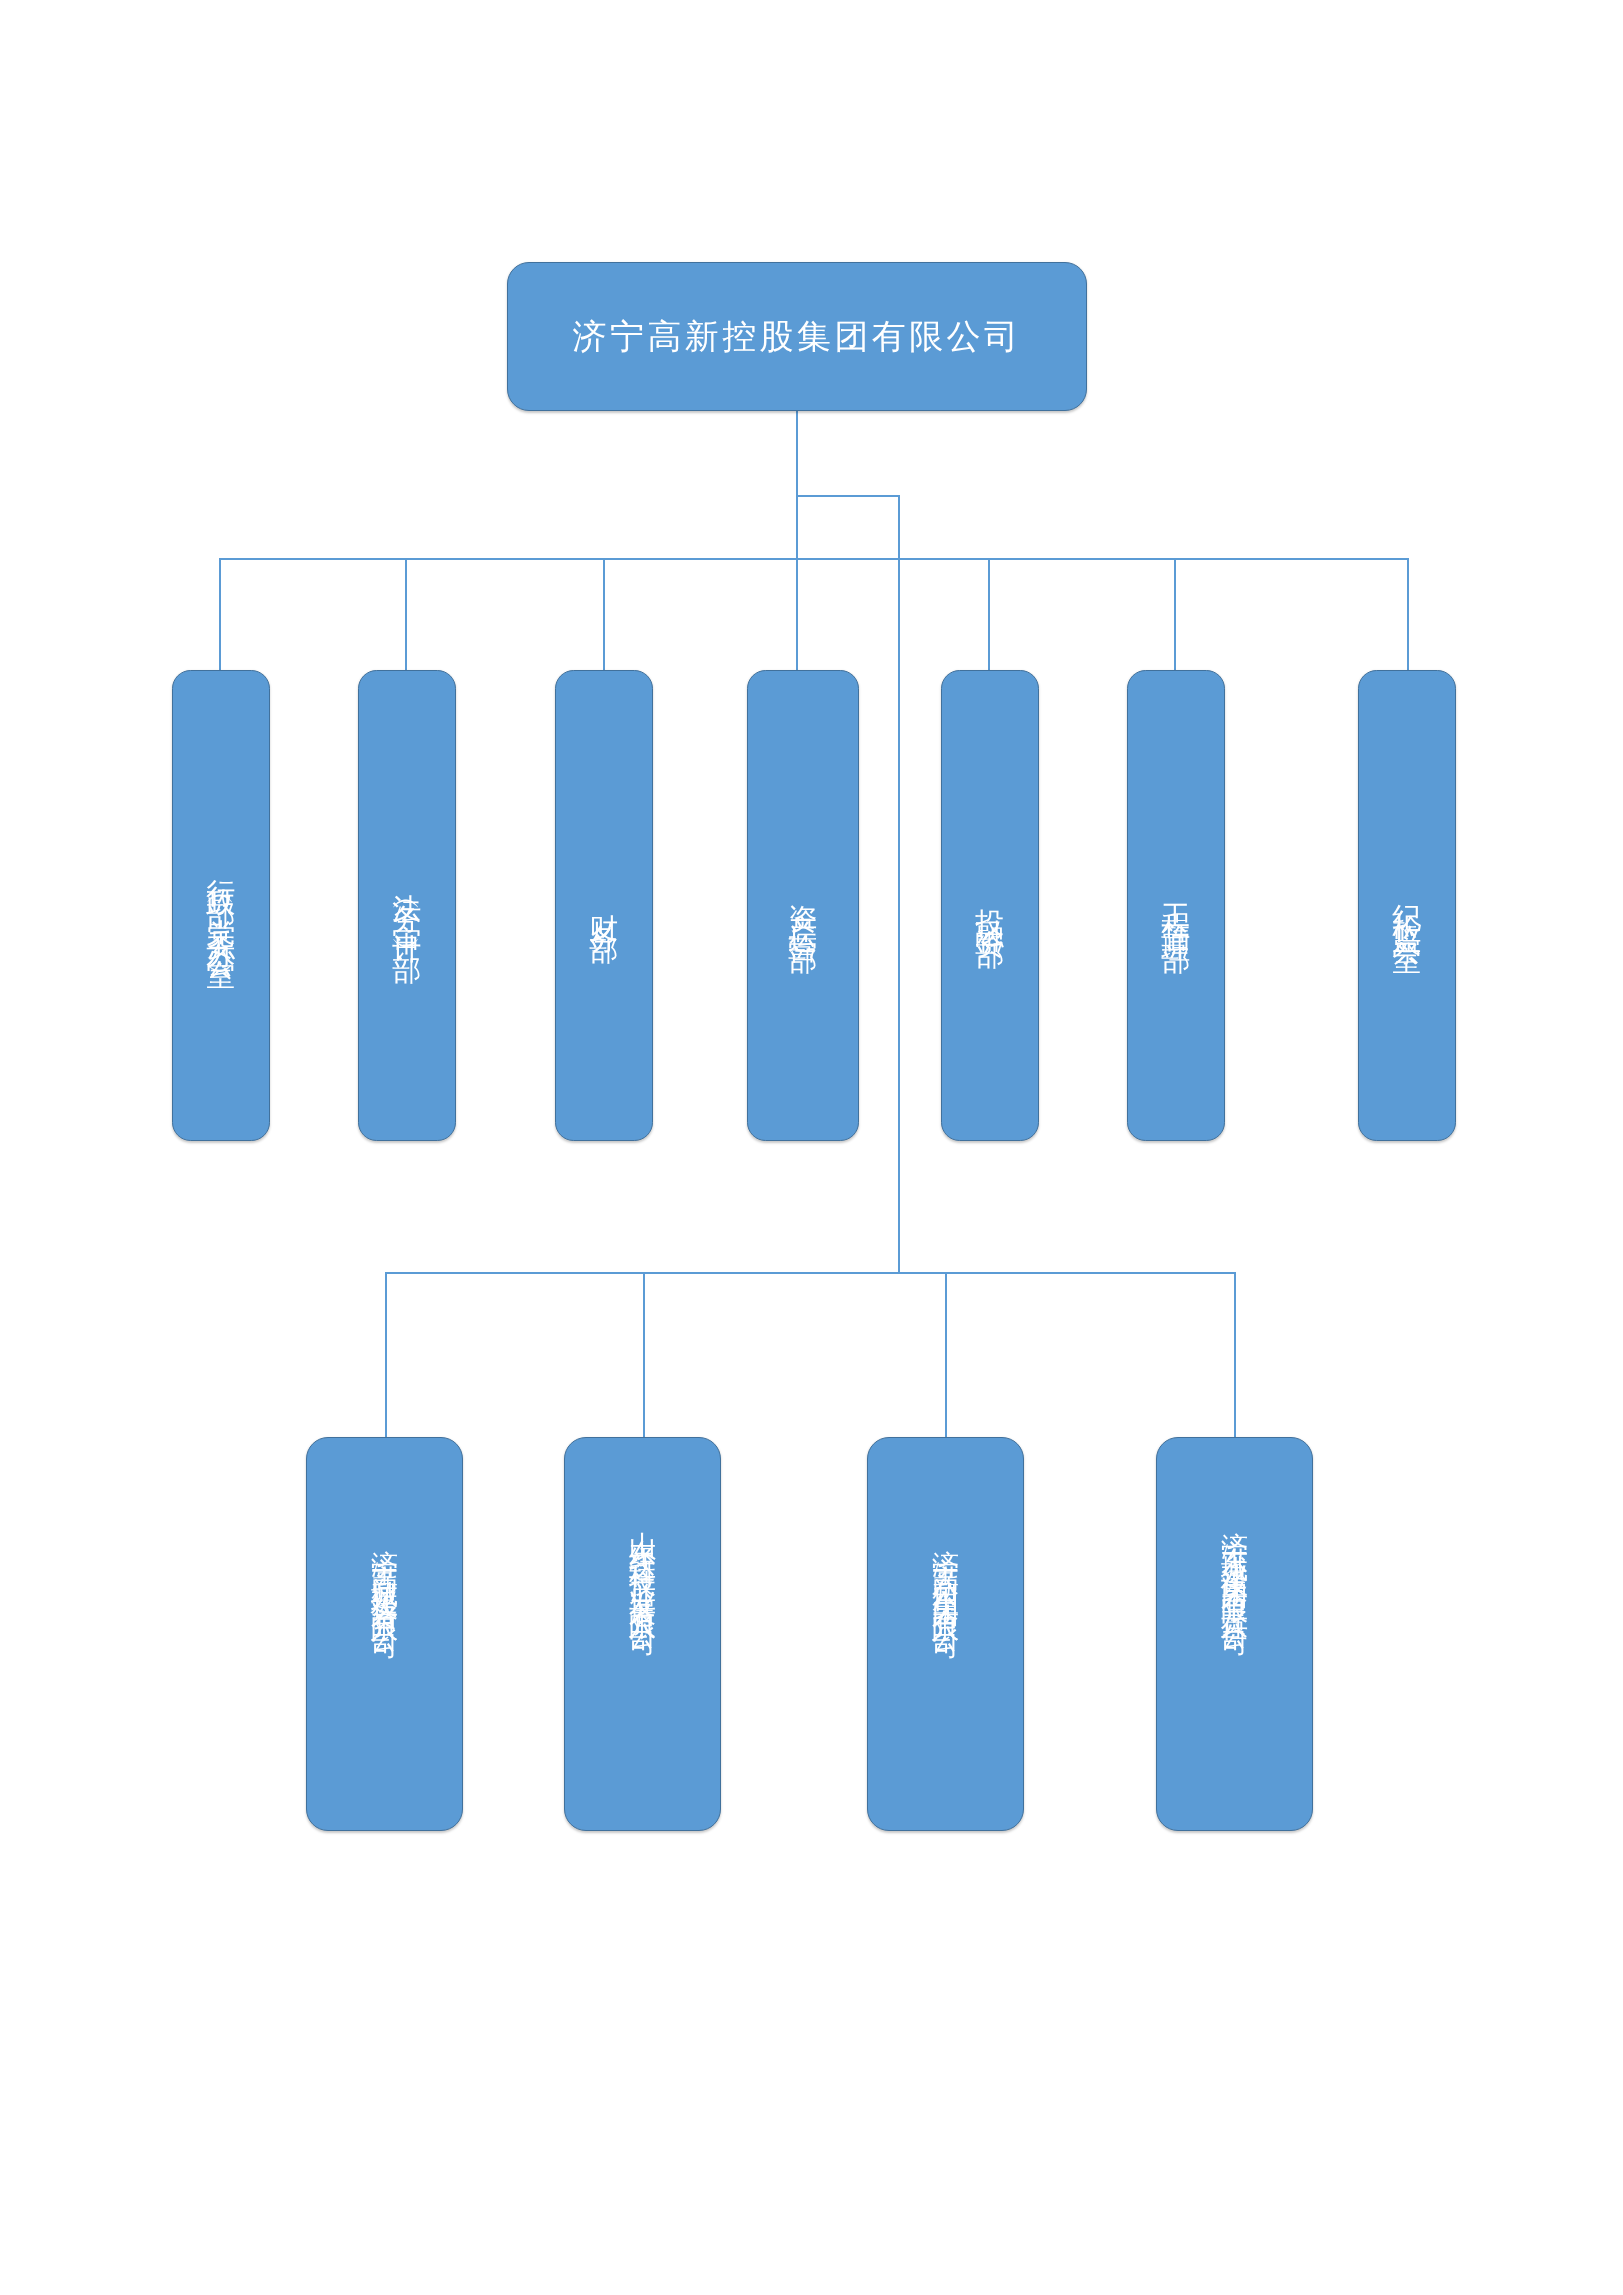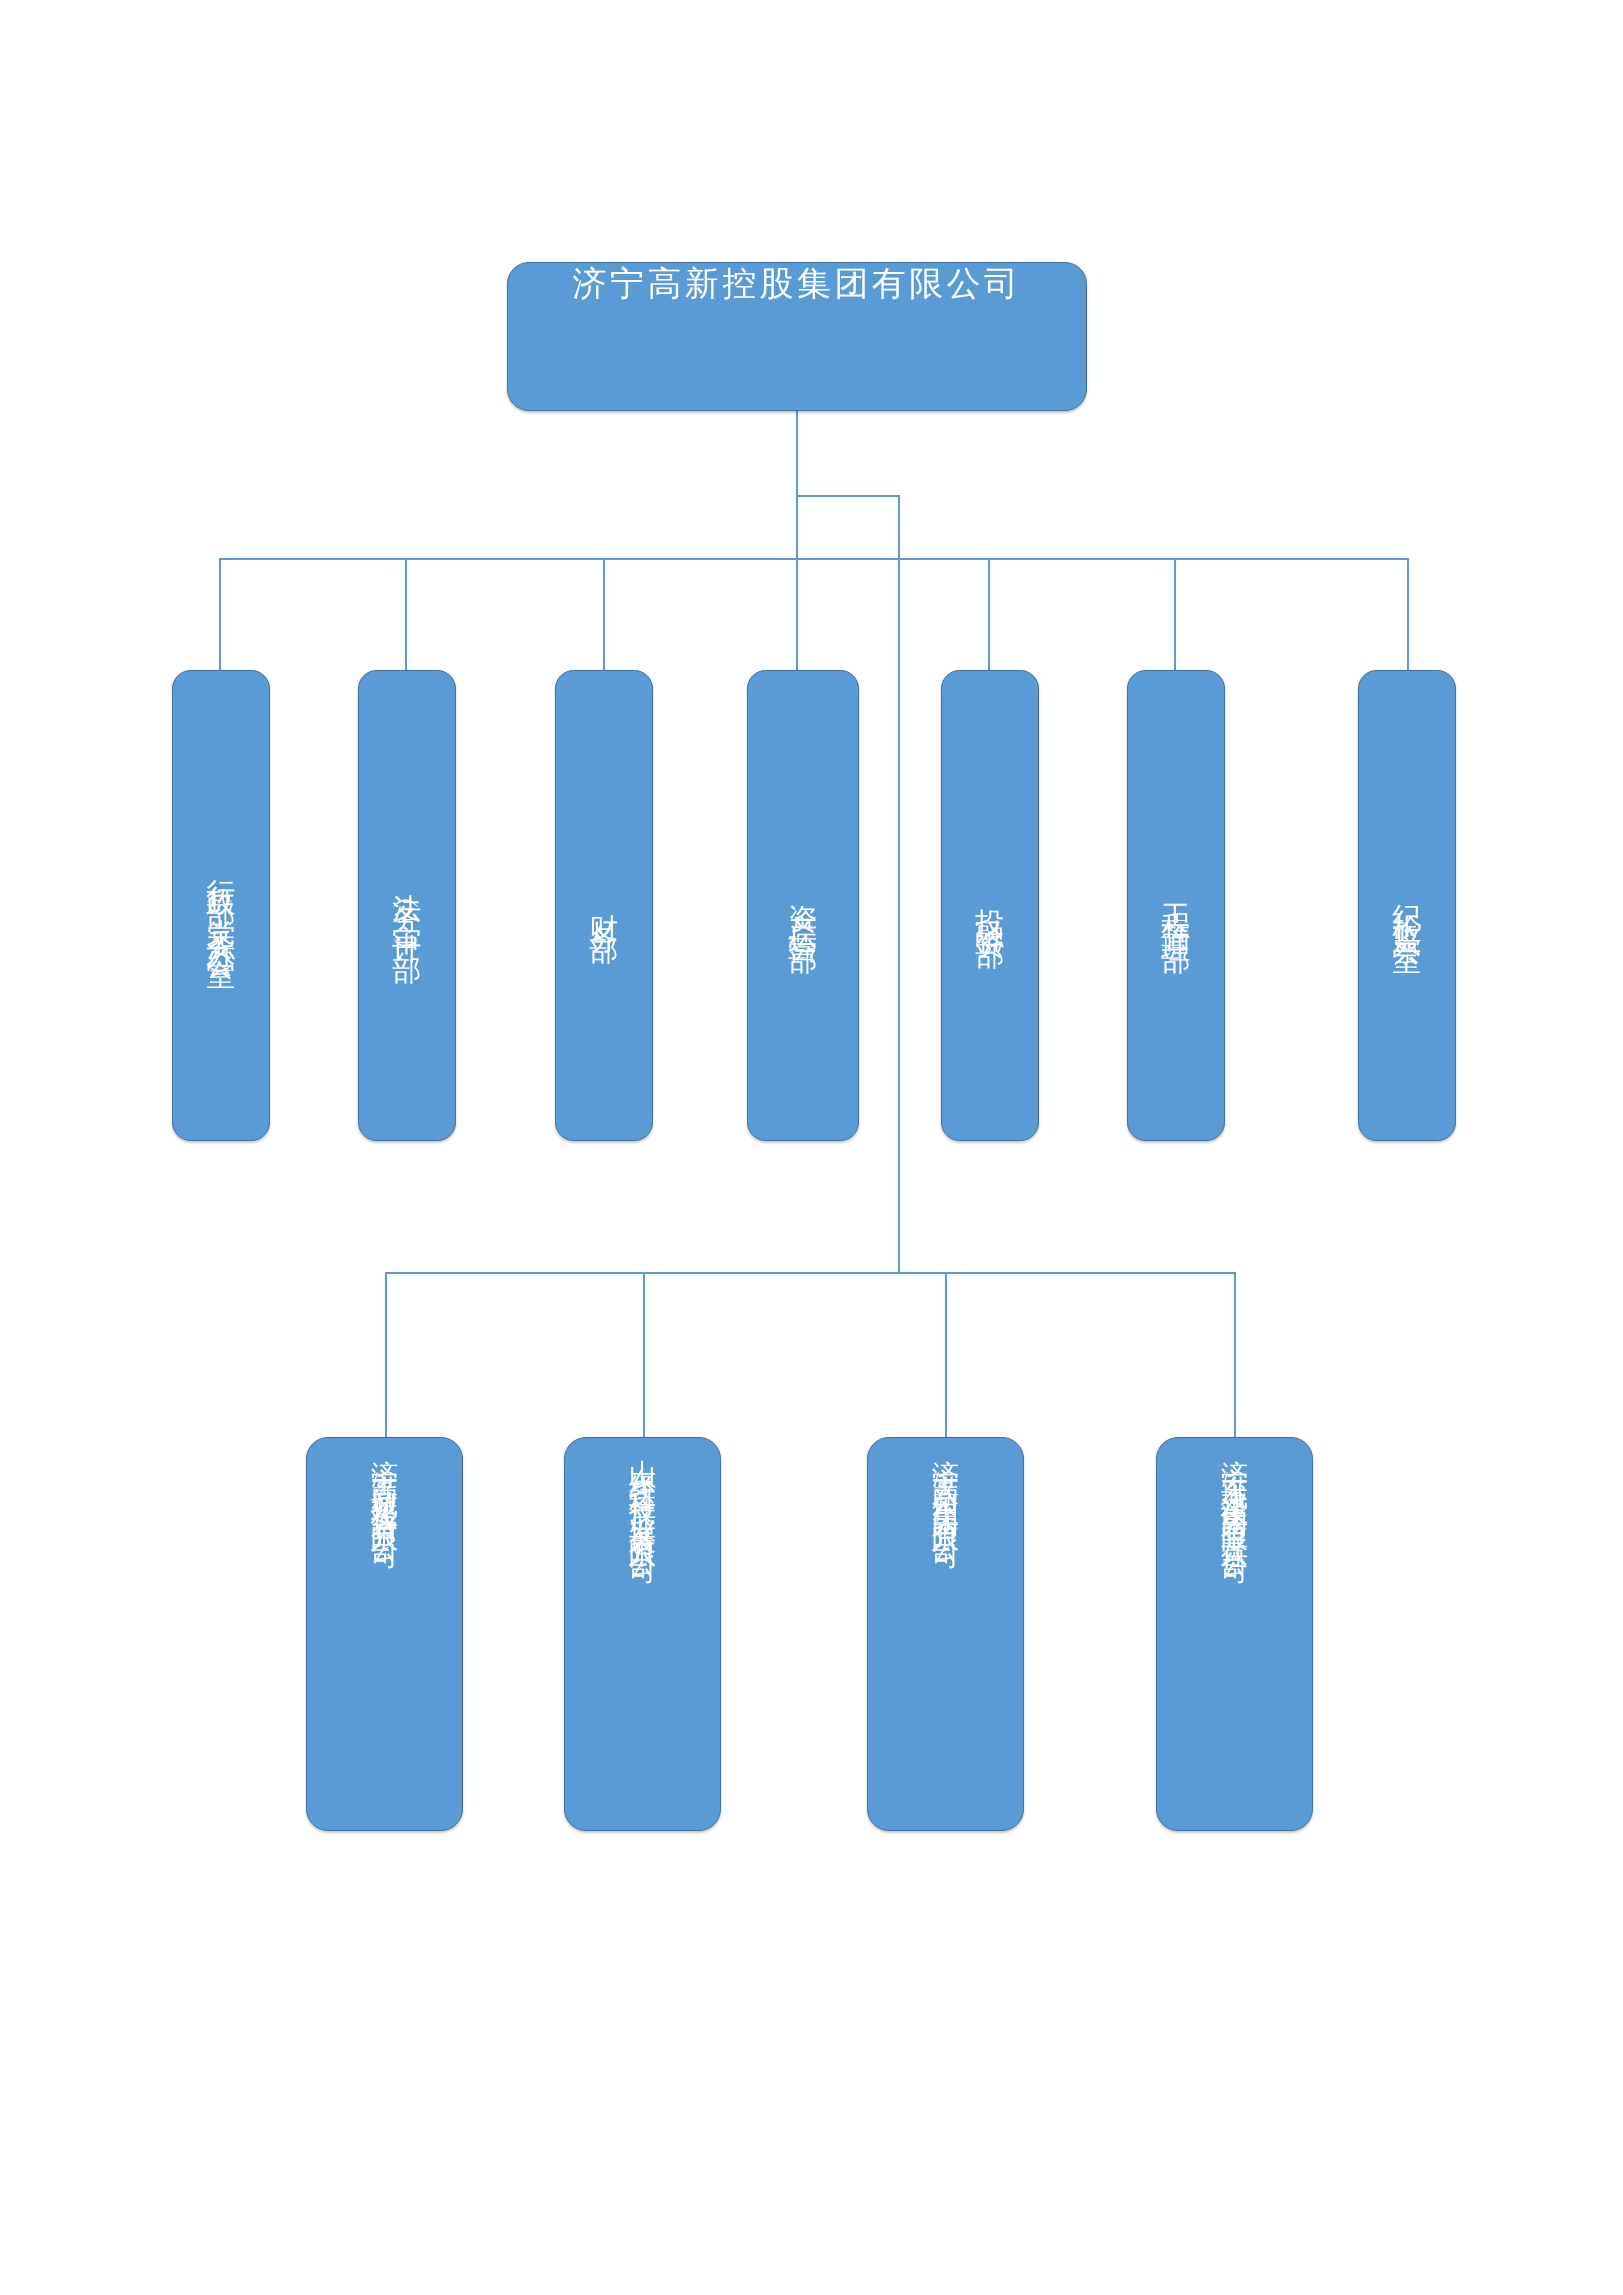--- a/index.html
+++ b/index.html
@@ -18,20 +18,21 @@
   .hline{height:1.7px;}
 
   
   .node{
     position:absolute;
     background:#5B9BD5;
     border:1.7px solid #41719C;
     box-sizing:border-box;
     color:#ffffff;
     display:flex;
+    align-items:center;
     justify-content:center;
     box-shadow:0 1.7px 2.5px rgba(0,0,0,0.22);
   }
 
   
   .node.root{
     left:507px;top:262px;width:580px;height:149px;
     border-radius:22px;
   }
   .root .label{

